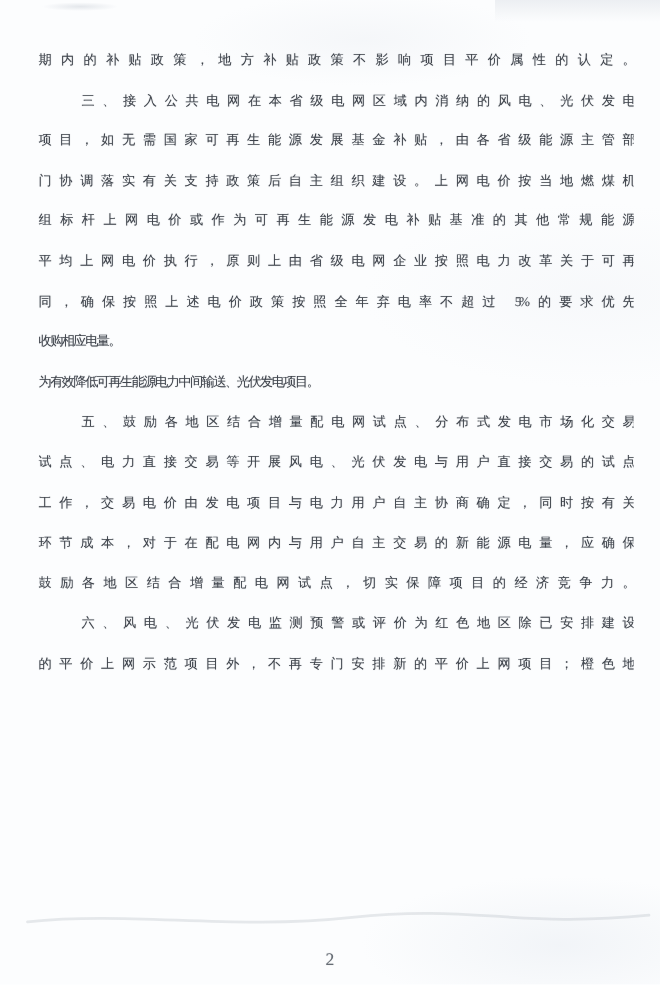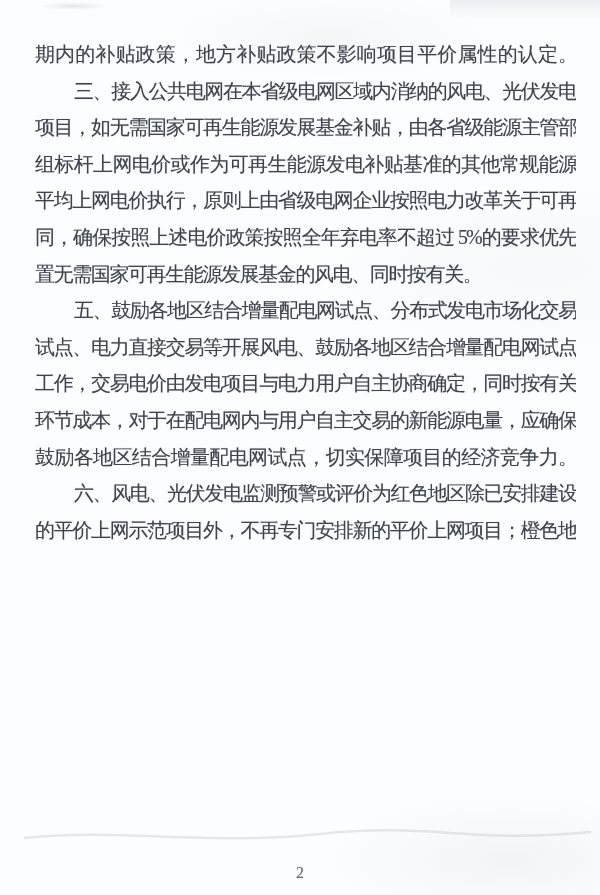--- a/index.html
+++ b/index.html
@@ -44,21 +44,21 @@
   .content {
     position: absolute;
     top: 36px;
     left: 35px;
     width: 541px;
     color: #3f444c;
   }
   .line {
     height: 36.6px;
     line-height: 36.6px;
-    font-size: 20px;
+    font-size: 12px;
     letter-spacing: -2px;
     white-space: normal;
     text-align: justify;
     text-align-last: justify;
     text-justify: inter-character;
     overflow: hidden;
     text-shadow: 0 0 1px rgba(63,68,76,0.35);
   }
   .line.indent { text-indent: 39px; }
   .line.short {
@@ -82,26 +82,28 @@
 
 <div class="page">
 
   <div class="smudge-top-left"></div>
   <div class="smudge-top-right"></div>
 
   <div class="content">
     <div class="line">期内的补贴政策，地方补贴政策不影响项目平价属性的认定。</div>
     <div class="line indent">三、接入公共电网在本省级电网区域内消纳的风电、光伏发电</div>
     <div class="line">项目，如无需国家可再生能源发展基金补贴，由各省级能源主管部</div>
+    <div class="line">门协调落实有关支持政策后自主组织建设。上网电价按当地燃煤机</div>
     <div class="line">组标杆上网电价或作为可再生能源发电补贴基准的其他常规能源</div>
     <div class="line">平均上网电价执行，原则上由省级电网企业按照电力改革关于可再</div>
     <div class="line">同，确保按照上述电价政策按照全年弃电率不超过 5%的要求优先</div>
-    <div class="line short">置无需国家可再生能源发展基金的风电、同时按有关。</div>
+    <div class="line short">收购相应电量。</div>
+    <div class="line short">为有效降低可再生能源电力中间输送、光伏发电项目。</div>
     <div class="line indent">五、鼓励各地区结合增量配电网试点、分布式发电市场化交易</div>
-    <div class="line">试点、电力直接交易等开展风电、鼓励各地区结合增量配电网试点</div>
+    <div class="line">试点、电力直接交易等开展风电、光伏发电与用户直接交易的试点</div>
     <div class="line">工作，交易电价由发电项目与电力用户自主协商确定，同时按有关</div>
     <div class="line">环节成本，对于在配电网内与用户自主交易的新能源电量，应确保</div>
     <div class="line">鼓励各地区结合增量配电网试点，切实保障项目的经济竞争力。</div>
     <div class="line indent">六、风电、光伏发电监测预警或评价为红色地区除已安排建设</div>
     <div class="line">的平价上网示范项目外，不再专门安排新的平价上网项目；橙色地</div>
   </div>
 
   <svg class="squiggle" viewBox="0 0 600 34" xmlns="http://www.w3.org/2000/svg" aria-hidden="true">
     <path d="M 25 14 C 120 4, 210 22, 320 10 S 470 20, 590 8" fill="none" stroke="rgba(152,158,168,0.22)" stroke-width="2.5" stroke-linecap="round"></path>
   </svg>

